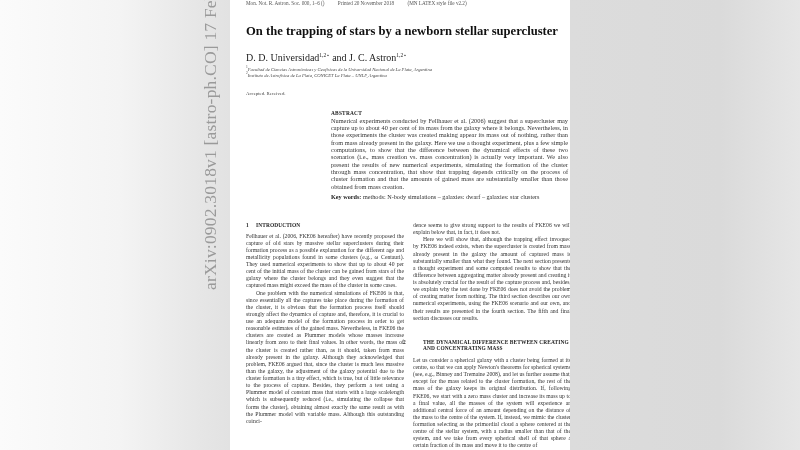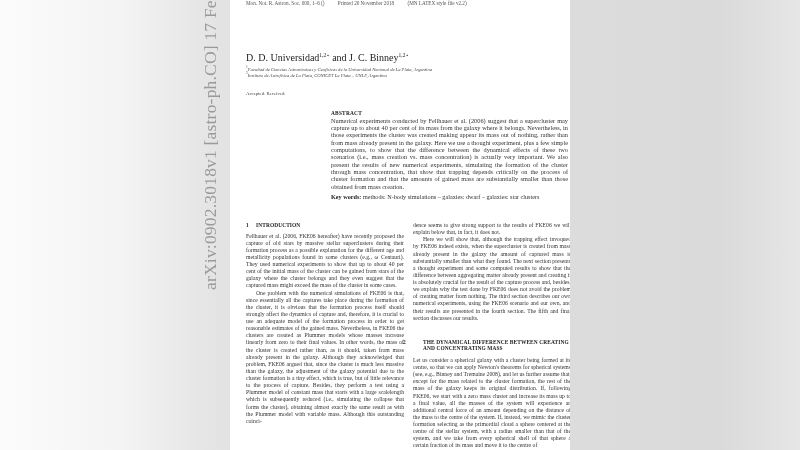--- a/index.html
+++ b/index.html
@@ -66,23 +66,24 @@
 <div class="arxiv-stamp">arXiv:0902.3018v1  [astro-ph.CO]  17 Feb 2009</div>
 
 <div class="page">
 
   <div class="header-line">
     <span>Mon. Not. R. Astron. Soc. 000, 1–6 ()</span>
     <span>Printed 20 November 2018</span>
     <span>(MN LATEX style file v2.2)</span>
   </div>
 
+  <div class="title">On the trapping of stars by a newborn stellar supercluster</div>
 
   <div class="authors">
-    <span>D. D. Universidad</span><sup>1,2⋆</sup><span> and </span><span>J. C. Binney</span><sup>1,2⋆</sup>
+    <span>D. D. Universidad</span><sup>1,2⋆</sup><span> and </span><span>J. C. Astron</span><sup>1,2⋆</sup>
   </div>
 
   <div class="affil" style="top:65px;">
     <sup>1</sup><span>Facultad de Ciencias Astronómicas y Geofísicas de la Universidad Nacional de La Plata, Argentina</span>
   </div>
   <div class="affil" style="top:71px;">
     <sup>2</sup><span>Instituto de Astrofísica de La Plata, CONICET La Plata – UNLP, Argentina</span>
   </div>
 
   <div class="accepted">Accepted. Received.</div>

